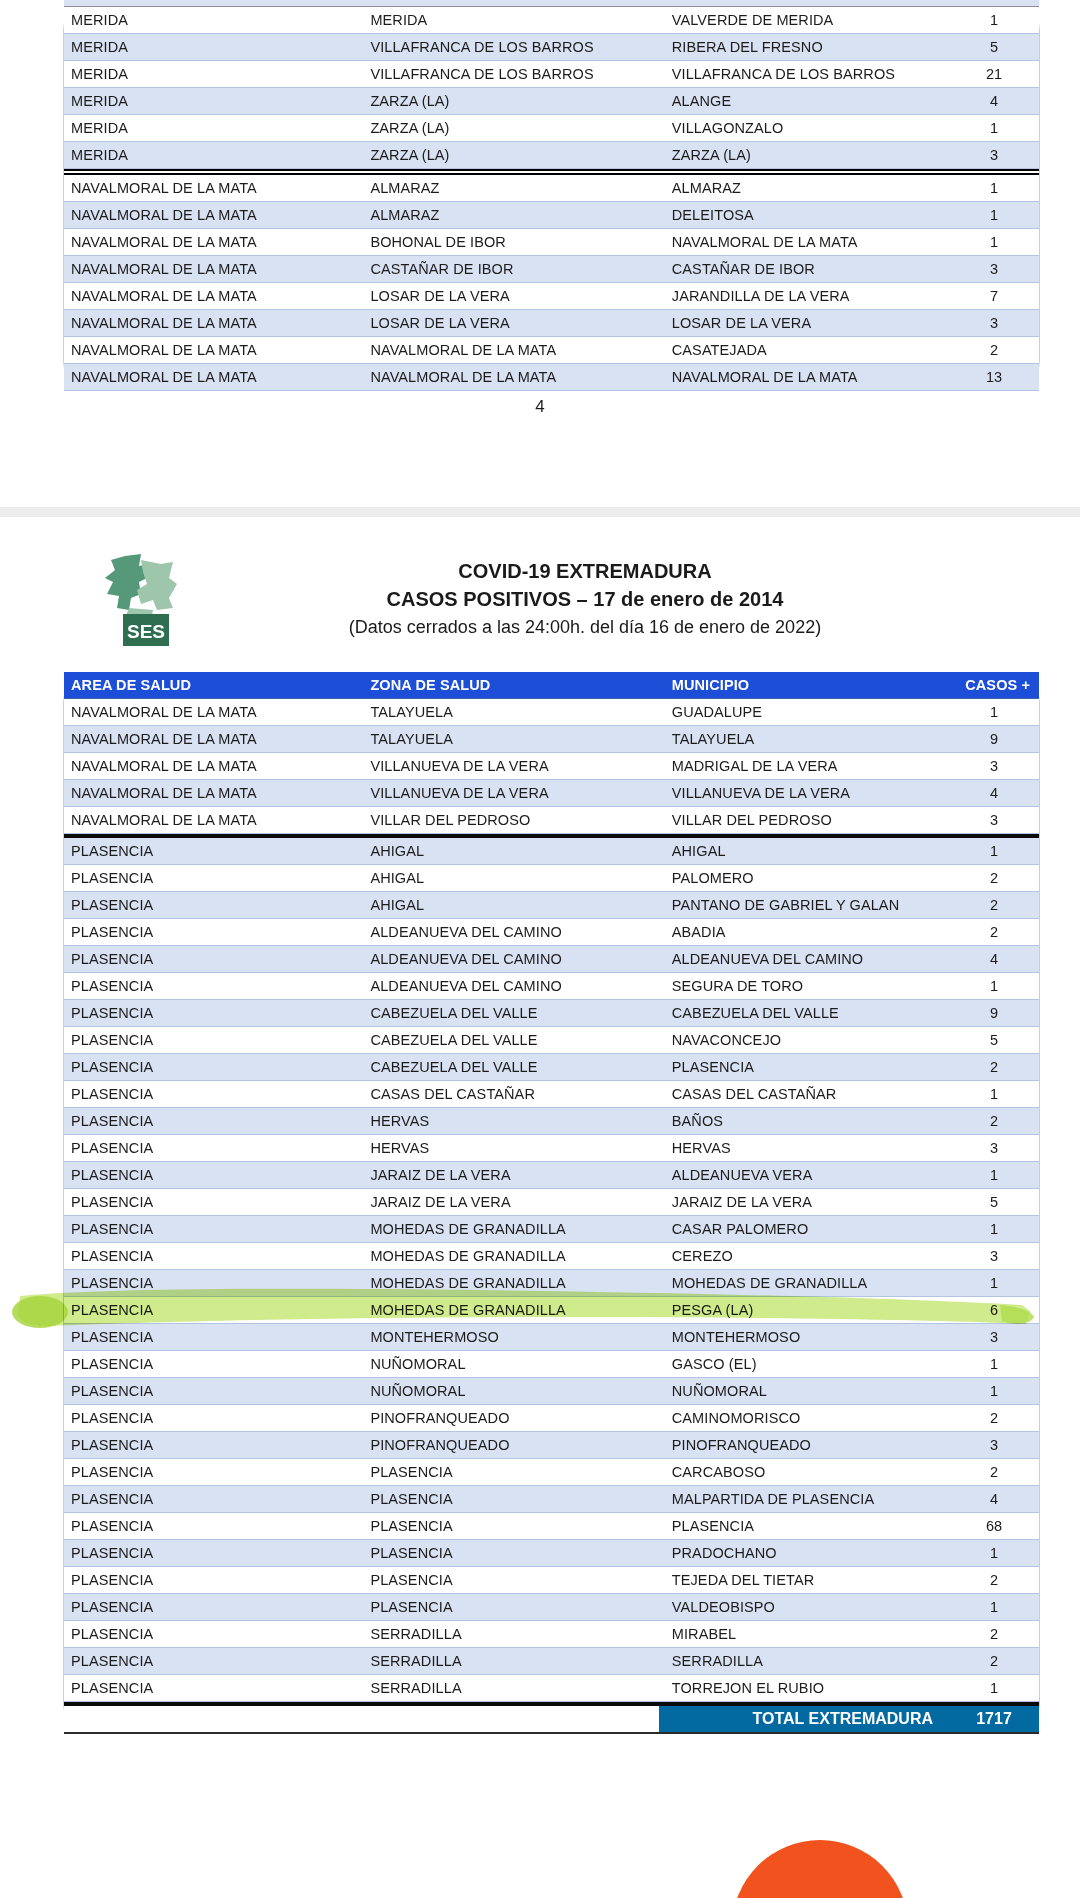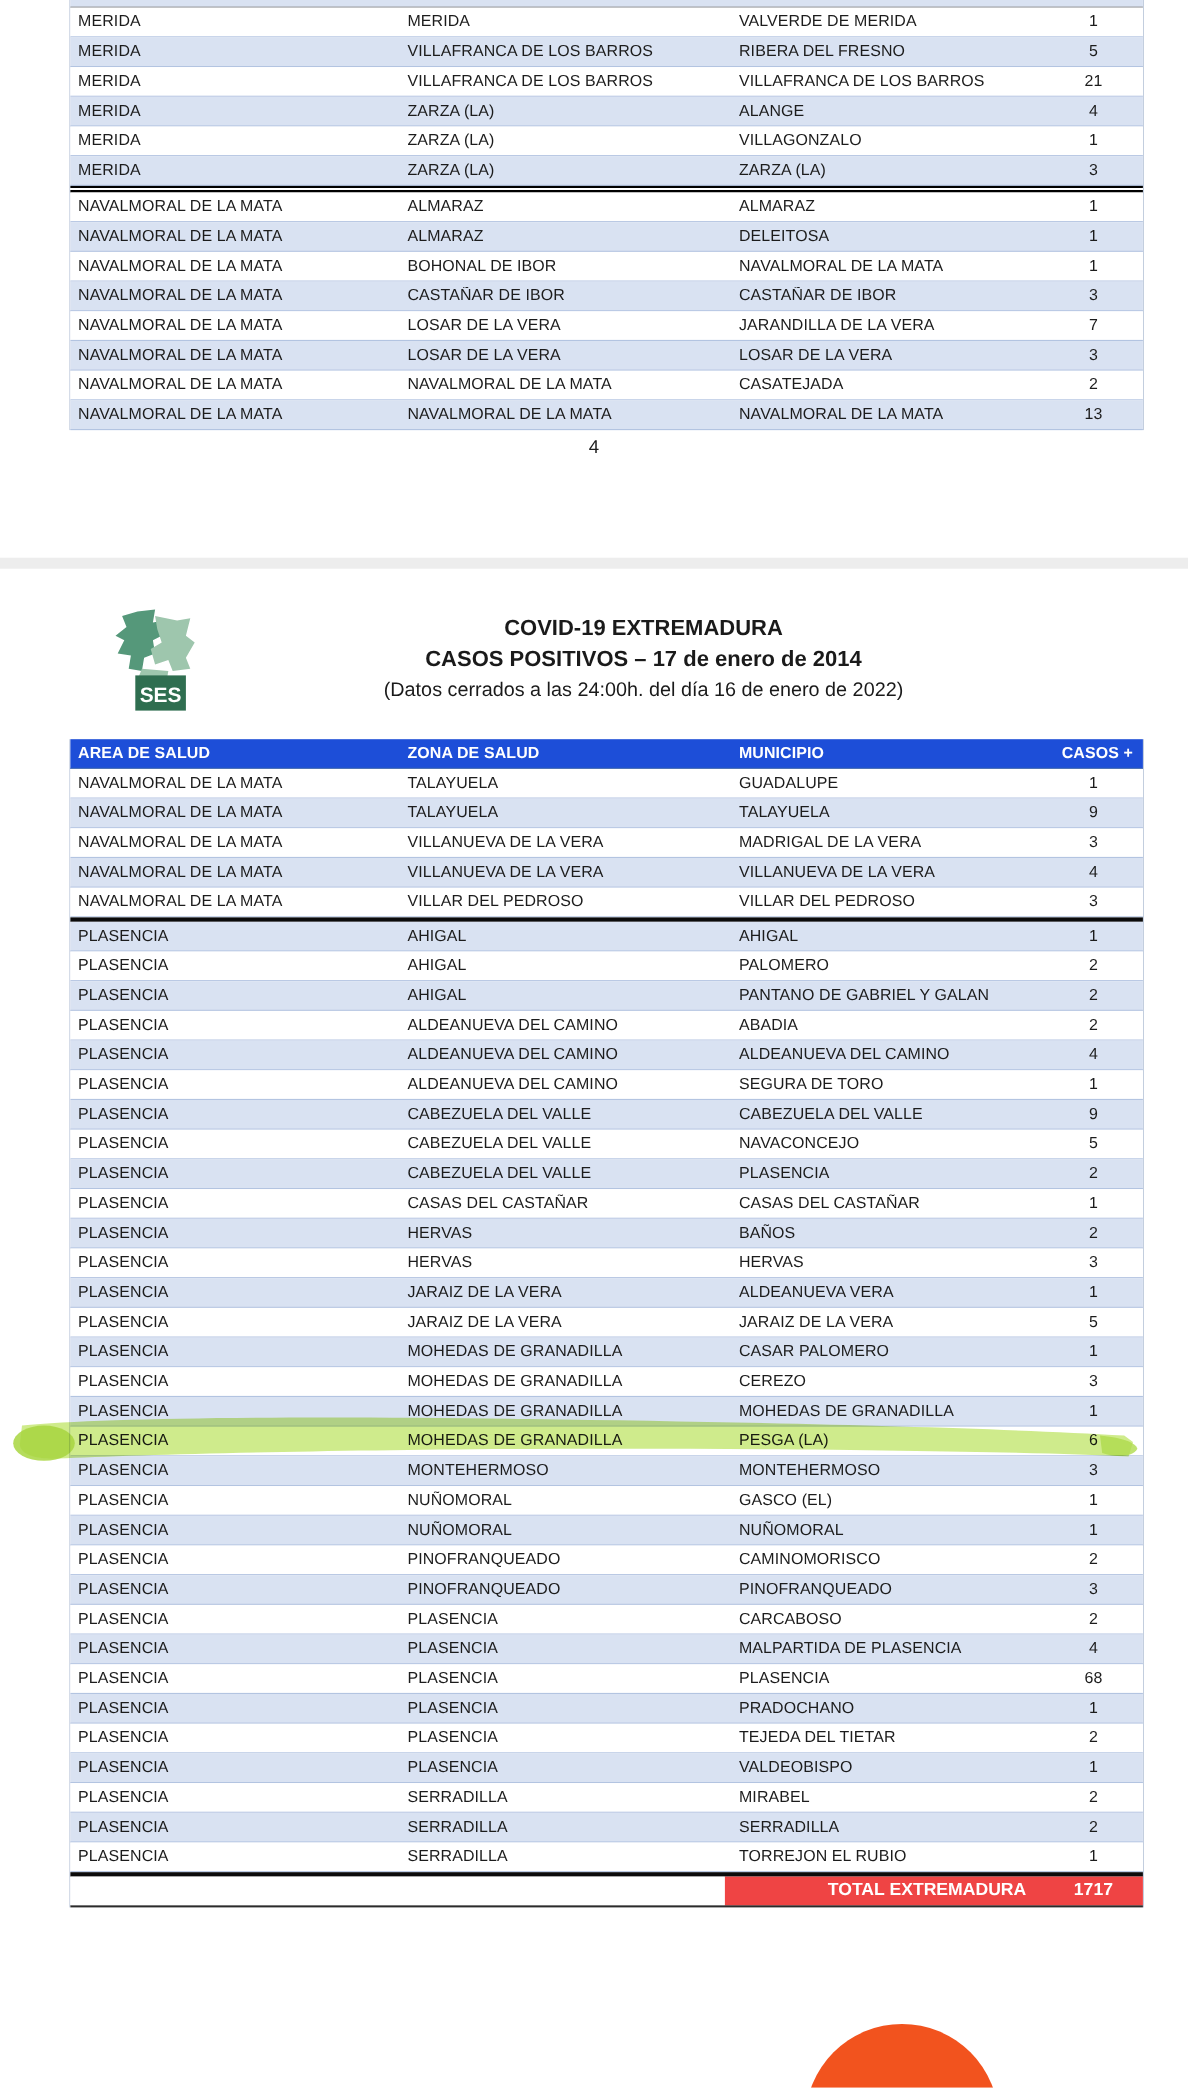--- a/index.html
+++ b/index.html
@@ -1,37 +1,37 @@
 <!DOCTYPE html>
 <html><head>
 <meta charset="utf-8">
 <style>
   html,body { margin:0; padding:0; background:#ffffff; }
   #page {
     position:relative; width:1080px; height:1898px; overflow:hidden;
     background:#ffffff; font-family:"Liberation Sans", sans-serif;
   }
   
-  .ptable { position:absolute; left:63px; width:977px; border-left:1px solid #c3cede; border-right:1px solid #c3cede; box-sizing:border-box; }
+  .ptable { position:absolute; left:63px; width:977px; border-left:1px solid #c3cede; border-right:1px solid #c3cede; box-sizing:border-box;border-radius:31px; }
   .trow { display:flex; height:27px; align-items:center; background:#ffffff; border-bottom:1px solid #b3c4e1; box-sizing:border-box; }
   .trow.alt { background:#D9E2F2; }
   .tcell { box-sizing:border-box; padding-left:7px; font-size:14.5px; color:#1c1c1c; white-space:nowrap; overflow:hidden; letter-spacing:0.1px; }
   .c0 { width:300px; } .c1 { width:302px; } .c2 { width:285px; }
   .c3 { width:90px; padding-left:0; text-align:center; }
   .thead { display:flex; height:27px; align-items:center; background:#1d4ed8; border-bottom:1px solid #3a64ab; box-sizing:border-box; }
   .thead .tcell { color:#ffffff; font-weight:bold; font-size:14.5px; }
   .thead .c3 { text-align:right; padding-right:9px; }
   .section-divider { height:4px; background:#0b0b0b; }
   #table1 .section-divider { height:6px; background:linear-gradient(#000 0 2px, #fff 2px 4px, #000 4px 6px); }
   .top-sliver { height:7px; background:#D9E2F2; border-bottom:1px solid #8f8f8f; box-sizing:border-box; }
   
   .total-divider { height:4px; background:#0b0b0b; }
   .total-row { display:flex; height:28px; border-bottom:2px solid #2b2b2b; box-sizing:border-box; }
   .total-left { width:595px; background:#ffffff; }
-  .total-right { flex:1; background:#ef4444; color:#ffffff; display:flex; align-items:center; }
+  .total-right { flex:1; background:#0369a1; color:#ffffff; display:flex; align-items:center; }
   .total-label { flex:1; text-align:right; font-weight:bold; font-size:16px; padding-right:16px; white-space:nowrap; }
   .total-value { width:90px; text-align:center; font-weight:bold; font-size:16px; }
   
   #page-number { position:absolute; top:397px; left:0; width:1080px; text-align:center; font-size:17px; color:#1c1c1c; }
   #page-separator { position:absolute; top:507px; left:0; width:1080px; height:10px; background:#ededed; }
   #doc-header { position:absolute; top:558px; left:90px; width:990px; text-align:center; color:#1a1a1a; }
   #doc-title { font-size:20px; font-weight:bold; line-height:27px; }
   #doc-subtitle { font-size:20px; font-weight:bold; line-height:29px; }
   #doc-note { font-size:18px; line-height:27px; }
   #ses-logo { position:absolute; top:552px; left:95px; width:88px; height:100px; }

